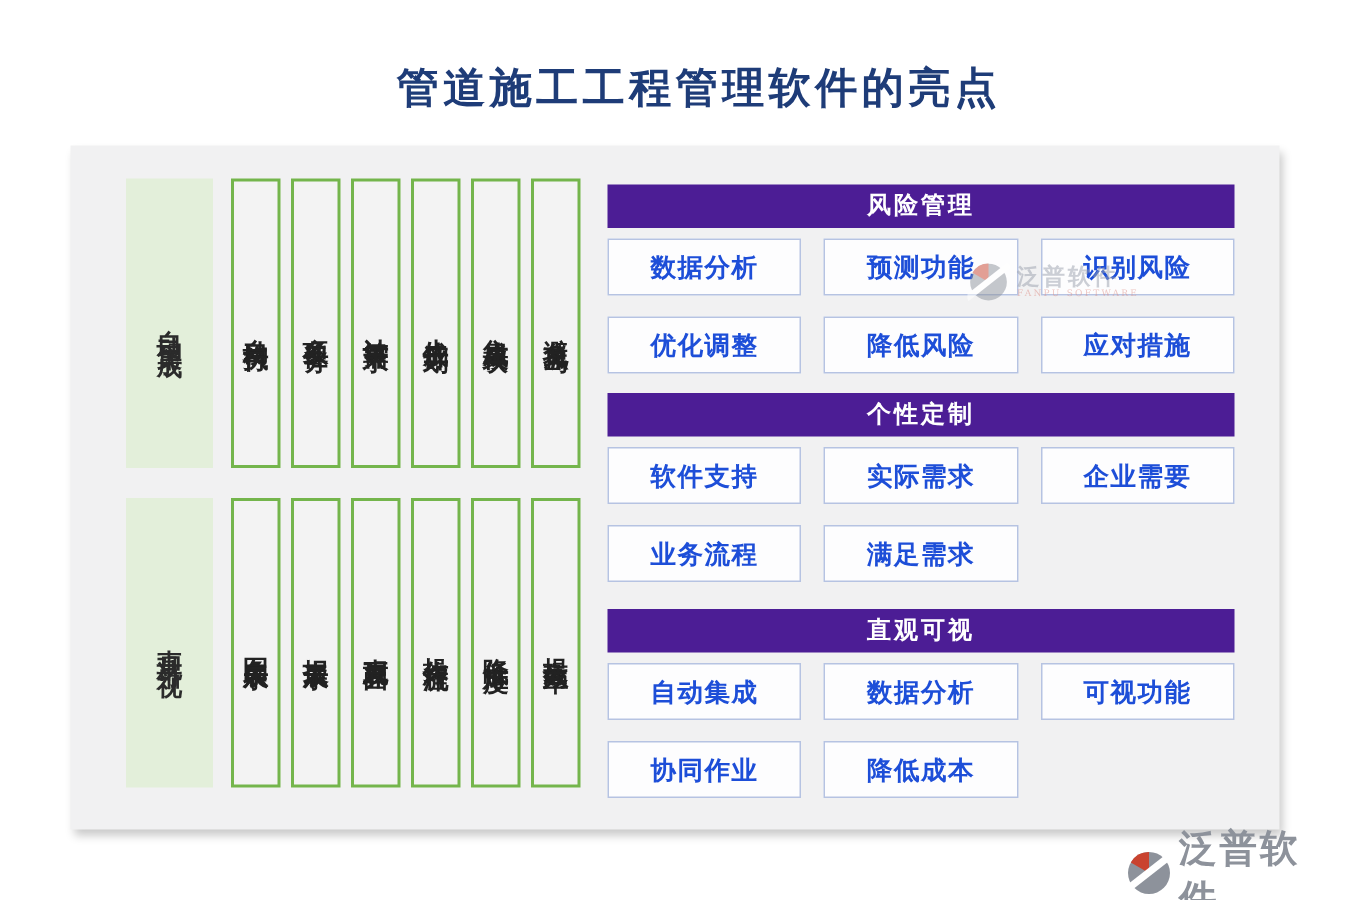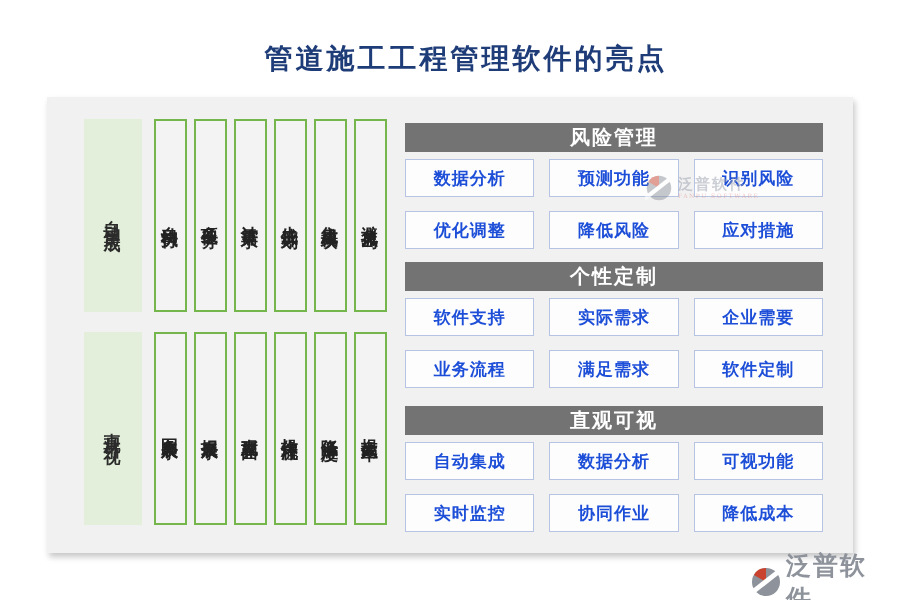--- a/index.html
+++ b/index.html
@@ -39,23 +39,23 @@
     writing-mode:vertical-rl; text-orientation:upright;
     font-size:17px; font-weight:bold; color:#222222; letter-spacing:2px;
     background:#f3f3f3;
   }
 
   
   .rightcol { position:absolute; left:358px; top:26px; width:418px; }
   .section { margin-bottom:13px; }
   .section:nth-of-type(2) { margin-bottom:18px; }
   .shead {
-    height:29px; background:#737373; color:#ffffff;
+    height:29px; background:#4c1d95; color:#ffffff;
     display:flex; align-items:center; justify-content:center;
-    font-size:20px; font-weight:bold; letter-spacing:2px;
+    font-size:16px; font-weight:bold; letter-spacing:2px;
   }
   .sgrid {
     margin-top:7px; display:grid; grid-template-columns:repeat(3,1fr);
     column-gap:15px; row-gap:14px;
   }
   .sbtn {
     height:36px; background:#fdfdfe; border:1px solid #b6c3e2;
     display:flex; align-items:center; justify-content:center;
     font-size:17px; font-weight:bold; color:#1d4ed8; letter-spacing:1px;
   }
@@ -122,31 +122,29 @@
       </div>
 
       <div class="section">
         <div class="shead">个性定制</div>
         <div class="sgrid">
           <div class="sbtn">软件支持</div>
           <div class="sbtn">实际需求</div>
           <div class="sbtn">企业需要</div>
           <div class="sbtn">业务流程</div>
           <div class="sbtn">满足需求</div>
-          <div class="sbtn">软件定制</div>
         </div>
       </div>
 
       <div class="section">
         <div class="shead">直观可视</div>
         <div class="sgrid">
           <div class="sbtn">自动集成</div>
           <div class="sbtn">数据分析</div>
           <div class="sbtn">可视功能</div>
-          <div class="sbtn">实时监控</div>
           <div class="sbtn">协同作业</div>
           <div class="sbtn">降低成本</div>
         </div>
       </div>
 
     </div>
   </div>
 
   <div class="watermark">
     <span>

